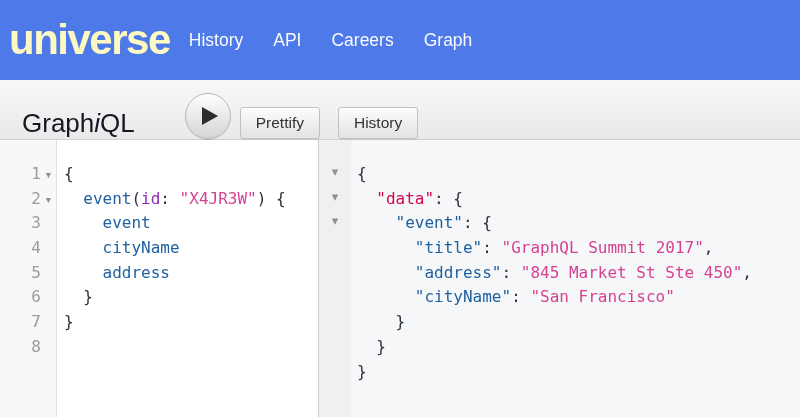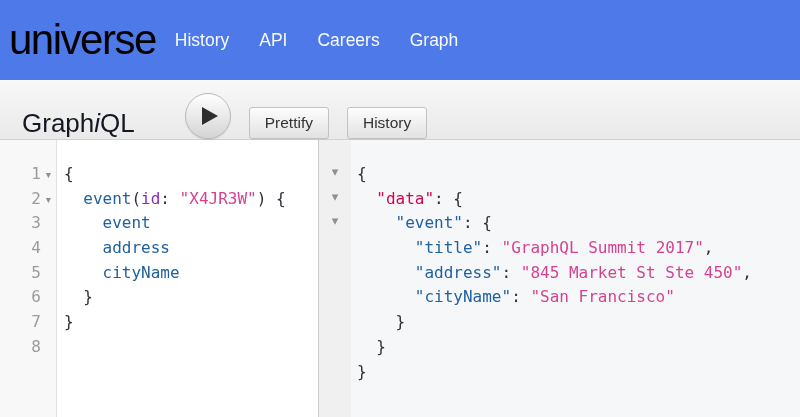--- a/index.html
+++ b/index.html
@@ -6,21 +6,21 @@
   html,body { width:800px; height:417px; overflow:hidden; background:#fff; }
   body { font-family:"Liberation Sans", sans-serif; }
   .page { width:800px; height:417px; display:flex; flex-direction:column; }
 
   
   .site-header {
     height:80px; background:var(--header-bg,#4d7ae8);
     display:flex; align-items:center; flex:none;
   }
   .logo {
-    margin-left:9px; color:#000000; font-weight:400; font-size:42px;
+    margin-left:9px; color:#fef9c3; font-weight:700; font-size:42px;
     letter-spacing:-1.5px; line-height:1; cursor:pointer;
   }
   .main-nav { display:flex; margin-left:19px; }
   .main-nav .nav-item {
     color:rgba(255,255,255,0.96); font-size:17.5px; margin-right:30px;
     cursor:pointer; white-space:nowrap;
   }
 
   
   .toolbar {
@@ -42,21 +42,21 @@
     border-top:9.5px solid transparent;
     border-bottom:9.5px solid transparent;
   }
   .tbtn {
     margin-left:18px; padding:6px 15px; font-size:15.5px; color:#333;
     font-family:"Liberation Sans", sans-serif;
     background:linear-gradient(#fdfdfd,#e2e2e2);
     border:1px solid #c2c2c2; border-radius:3px; cursor:pointer;
     box-shadow:0 1px 0 rgba(0,0,0,0.04);
   }
-  .tbtn.first { }
+  .tbtn.first { margin-left:9px; }
 
   
   .editors { flex:1; display:flex; min-height:0; }
   .mono { font-family:"DejaVu Sans Mono", monospace; font-size:16px; line-height:24.7px; }
 
   .query-pane { width:318px; flex:none; display:flex; background:#fff; }
   .gutter {
     width:57px; flex:none; background:#f8f8f8; border-right:1px solid #e0e0e0;
     padding-top:22px;
   }
@@ -142,22 +142,22 @@
           </div>
           <div class="gutter-row">
             <span class="line-num">8</span>
             <span class="fold-slot"></span>
           </div>
         </div>
       <div class="code-area mono" id="query-code">
           <div class="cm-line"><span class="tok-punct">{</span></div>
           <div class="cm-line"><span class="tok-ws">  </span><span class="tok-field">event</span><span class="tok-punct">(</span><span class="tok-attr">id</span><span class="tok-punct">: </span><span class="tok-string">"X4JR3W"</span><span class="tok-punct">) {</span></div>
           <div class="cm-line"><span class="tok-ws">    </span><span class="tok-field">event</span></div>
+          <div class="cm-line"><span class="tok-ws">    </span><span class="tok-field">cityName</span></div>
           <div class="cm-line"><span class="tok-ws">    </span><span class="tok-field">address</span></div>
-          <div class="cm-line"><span class="tok-ws">    </span><span class="tok-field">cityName</span></div>
           <div class="cm-line"><span class="tok-punct">  }</span></div>
           <div class="cm-line"><span class="tok-punct">}</span></div>
           <div class="cm-line">&nbsp;</div>
         </div>
     </div>
     <div class="fold-strip" id="result-foldgutter">
         <div class="frow"><span class="fold-glyph">▾</span></div>
         <div class="frow"><span class="fold-glyph">▾</span></div>
         <div class="frow"><span class="fold-glyph">▾</span></div>
         <div class="frow"></div>

